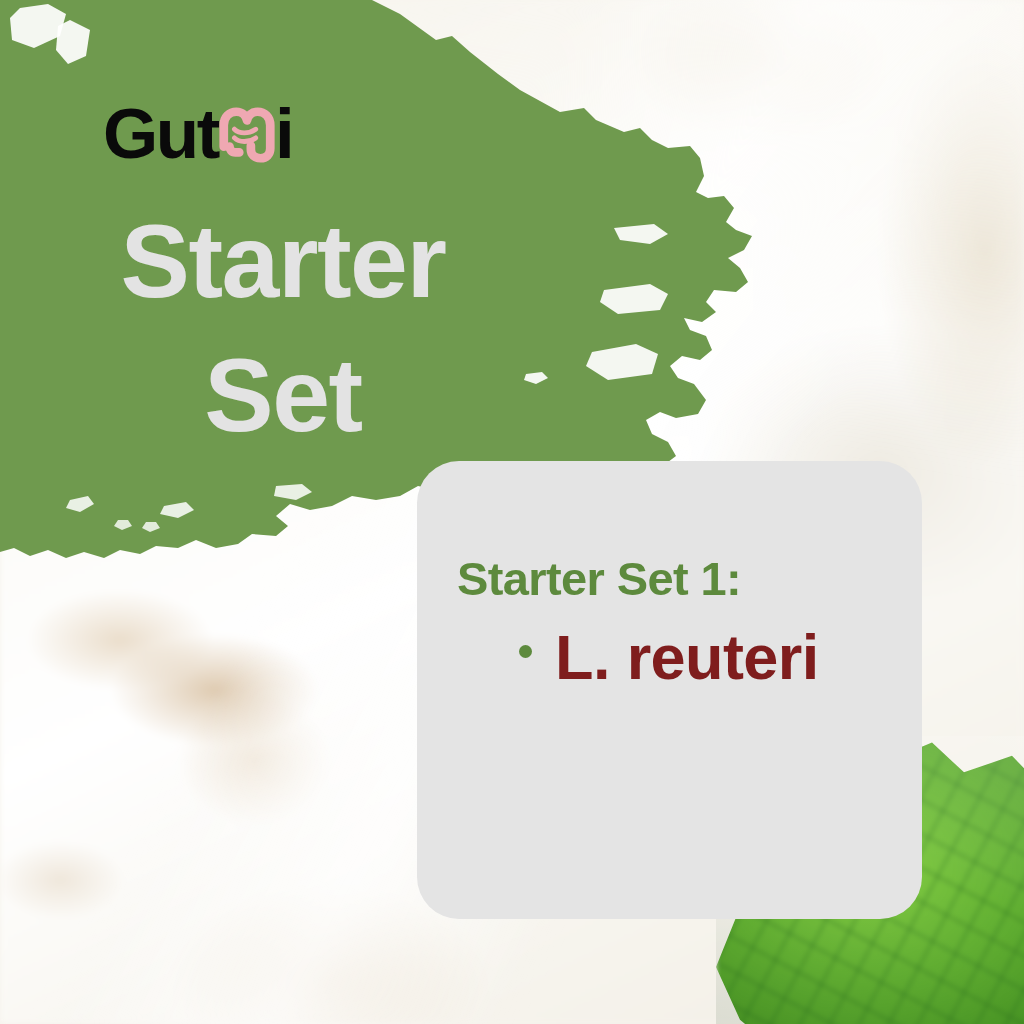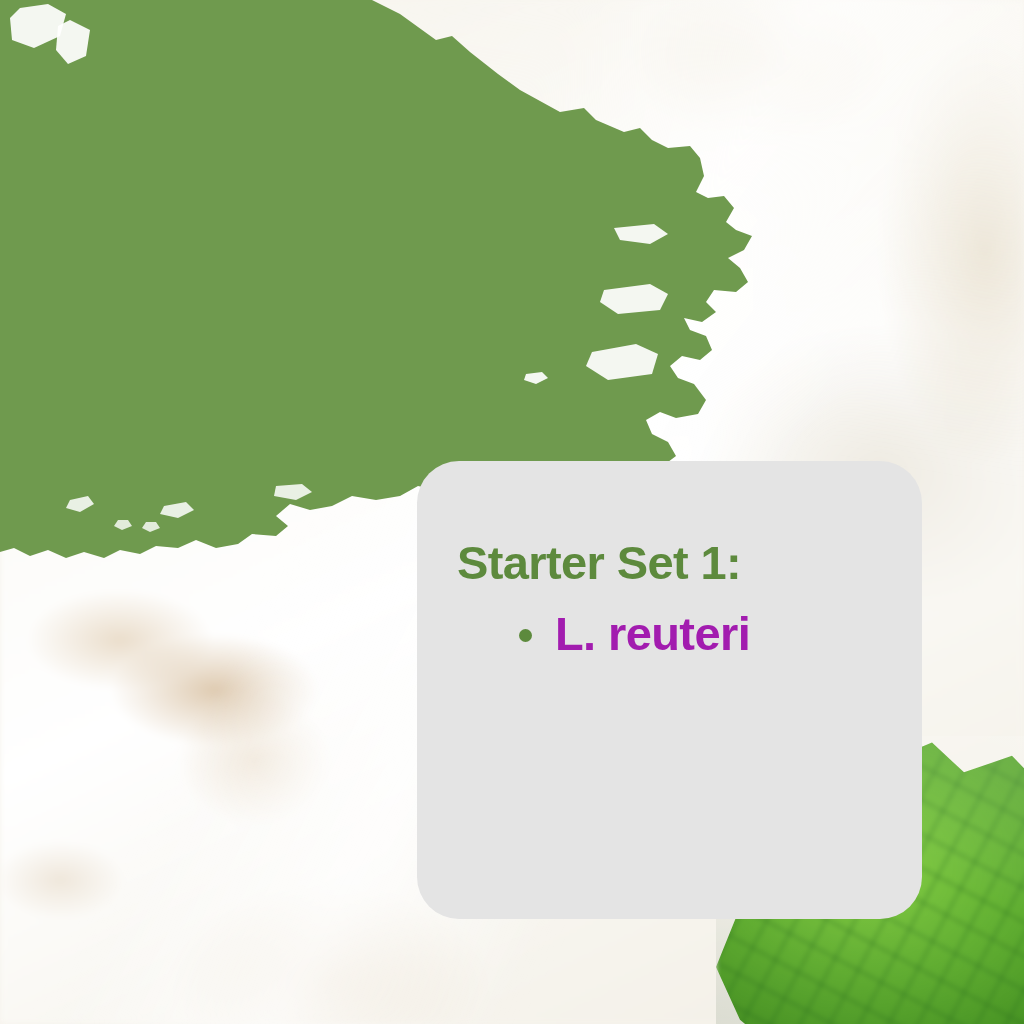--- a/index.html
+++ b/index.html
@@ -145,31 +145,31 @@
     border-radius: 42px;
     box-sizing: border-box;
     padding: 78px 0 0 26px;
   }
   .card-title {
     color: #5d8a3d;
     font-size: 47px;
     font-weight: 700;
     letter-spacing: -0.6px;
     line-height: 1;
-    margin: 0 0 24px 14px;
+    margin: 16px 0 24px 14px;
   }
   .card-list {
     list-style: none;
     margin: 0;
     padding: 0;
   }
   .card-list li {
     position: relative;
-    color: #a21caf;
-    font-size: 47px;
+    color: #7f1d1d;
+    font-size: 63px;
     font-weight: 700;
     letter-spacing: -0.6px;
     line-height: 1;
     padding-left: 112px;
     margin-bottom: 33px;
     white-space: nowrap;
   }
   .card-list li::before {
     content: "";
     position: absolute;
@@ -224,21 +224,41 @@
       <path fill="#ffffff" fill-opacity="0.85" d="M276,486 l26,-2 l10,8 l-16,8 l-22,-4 z"></path>
       <path fill="#ffffff" fill-opacity="0.85" d="M164,506 l22,-4 l8,8 l-16,8 l-18,-4 z"></path>
       <path fill="#ffffff" fill-opacity="0.85" d="M70,500 l18,-4 l6,8 l-14,8 l-14,-4 z"></path>
       <path fill="#ffffff" fill-opacity="0.85" d="M568,476 l22,-4 l8,8 l-16,8 l-18,-4 z"></path>
       <path fill="#ffffff" fill-opacity="0.85" d="M498,498 l18,-2 l6,8 l-14,6 l-12,-4 z"></path>
       <path fill="#ffffff" fill-opacity="0.80" d="M118,520 l10,0 l4,6 l-10,4 l-8,-4 z"></path>
       <path fill="#ffffff" fill-opacity="0.80" d="M146,522 l10,0 l4,6 l-10,4 l-8,-4 z"></path>
     </svg>
   </div>
 
-
+  <div class="logo">
+    <span class="logo-gut">Gut</span>
+    <span class="logo-icon">
+      <svg viewBox="0 0 64 64" width="62" height="62" xmlns="http://www.w3.org/2000/svg" aria-hidden="true">
+        <g fill="none" stroke="#efa8b2" stroke-width="9" stroke-linecap="round" stroke-linejoin="round">
+          <path d="M8 44 V22 C8 13 14 8 21 8 C27 8 31 12 32 17 C33 12 37 8 43 8 C50 8 56 13 56 22 V46 C56 52 52 56 46 56 C40 56 36 52 36 47 V43"></path>
+          <path d="M24 50 H20 C16 50 14 47 14 44"></path>
+        </g>
+        <g fill="none" stroke="#efa8b2" stroke-width="5" stroke-linecap="round">
+          <path d="M19 26 C24 31 34 31 41 26"></path>
+          <path d="M19 35 C24 40 34 40 41 35"></path>
+        </g>
+      </svg>
+    </span>
+    <span class="logo-i">i</span>
+  </div>
+
+  <div class="headline">
+    <span class="line line1">Starter</span>
+    <span class="line line2">Set</span>
+  </div>
 
   <div class="info-card">
     <div class="card-title">Starter Set 1:</div>
     <ul class="card-list">
       <li>L. reuteri</li>
     </ul>
   </div>
 
 </div>
 

